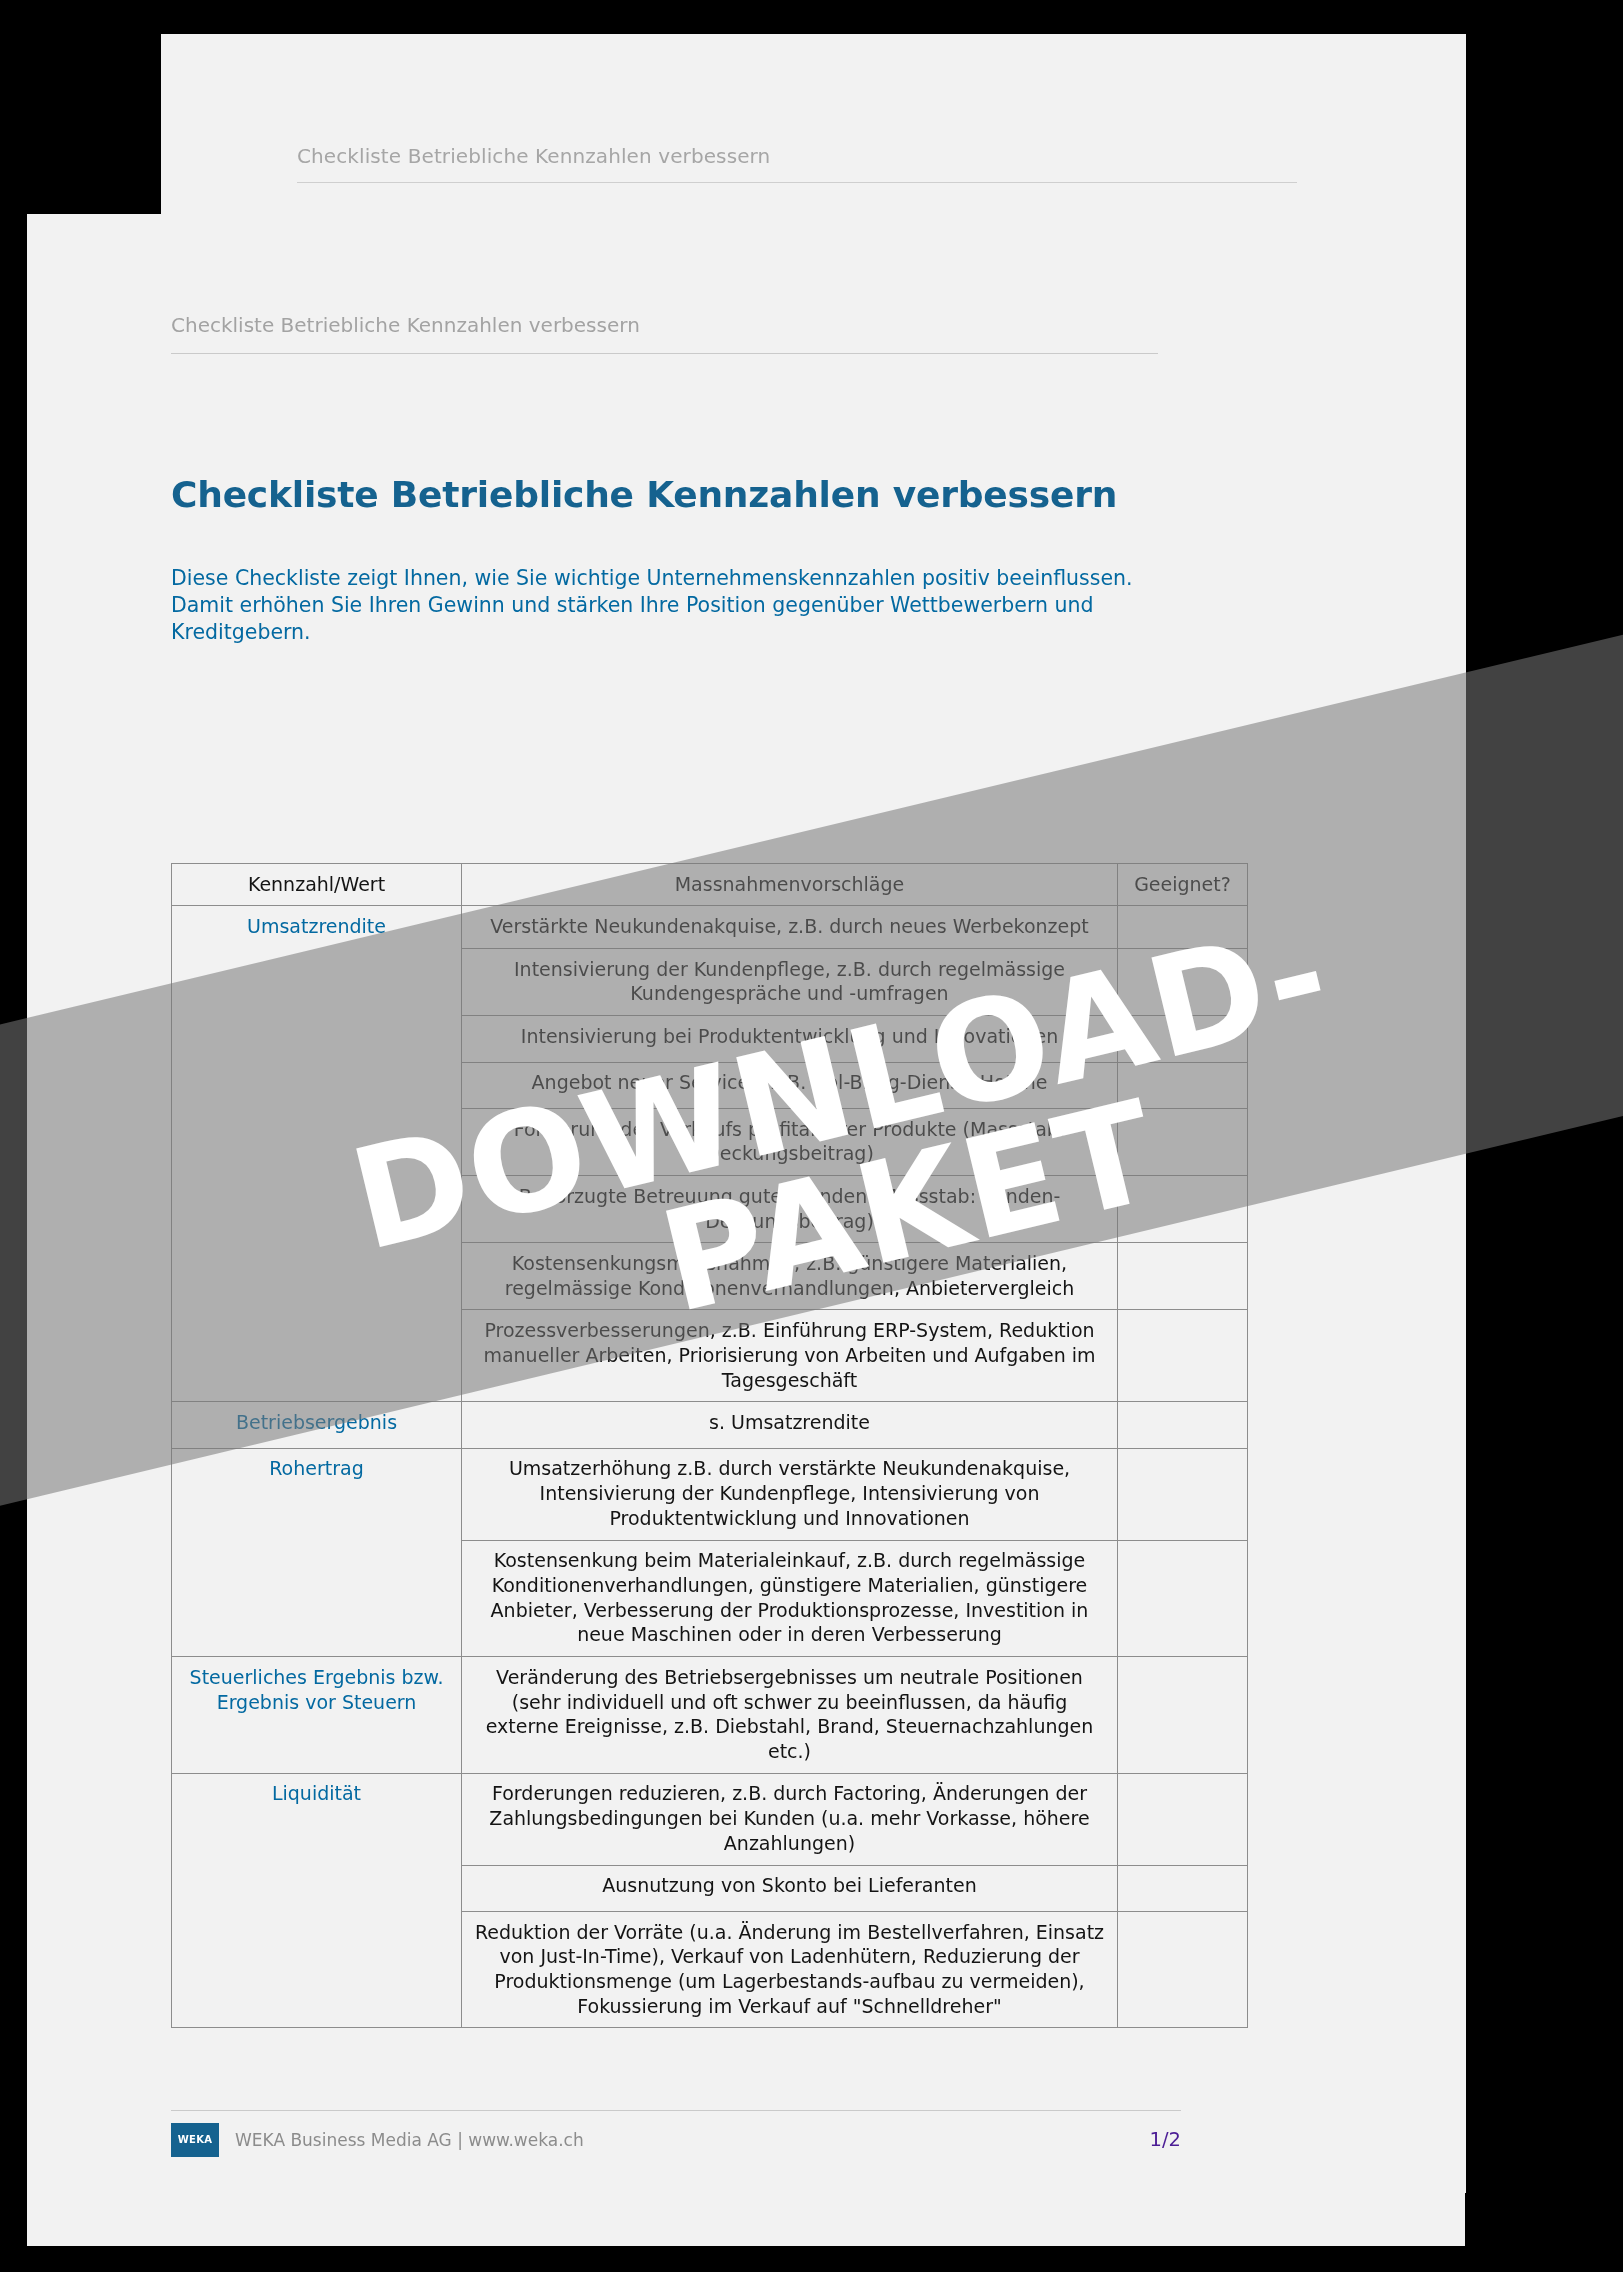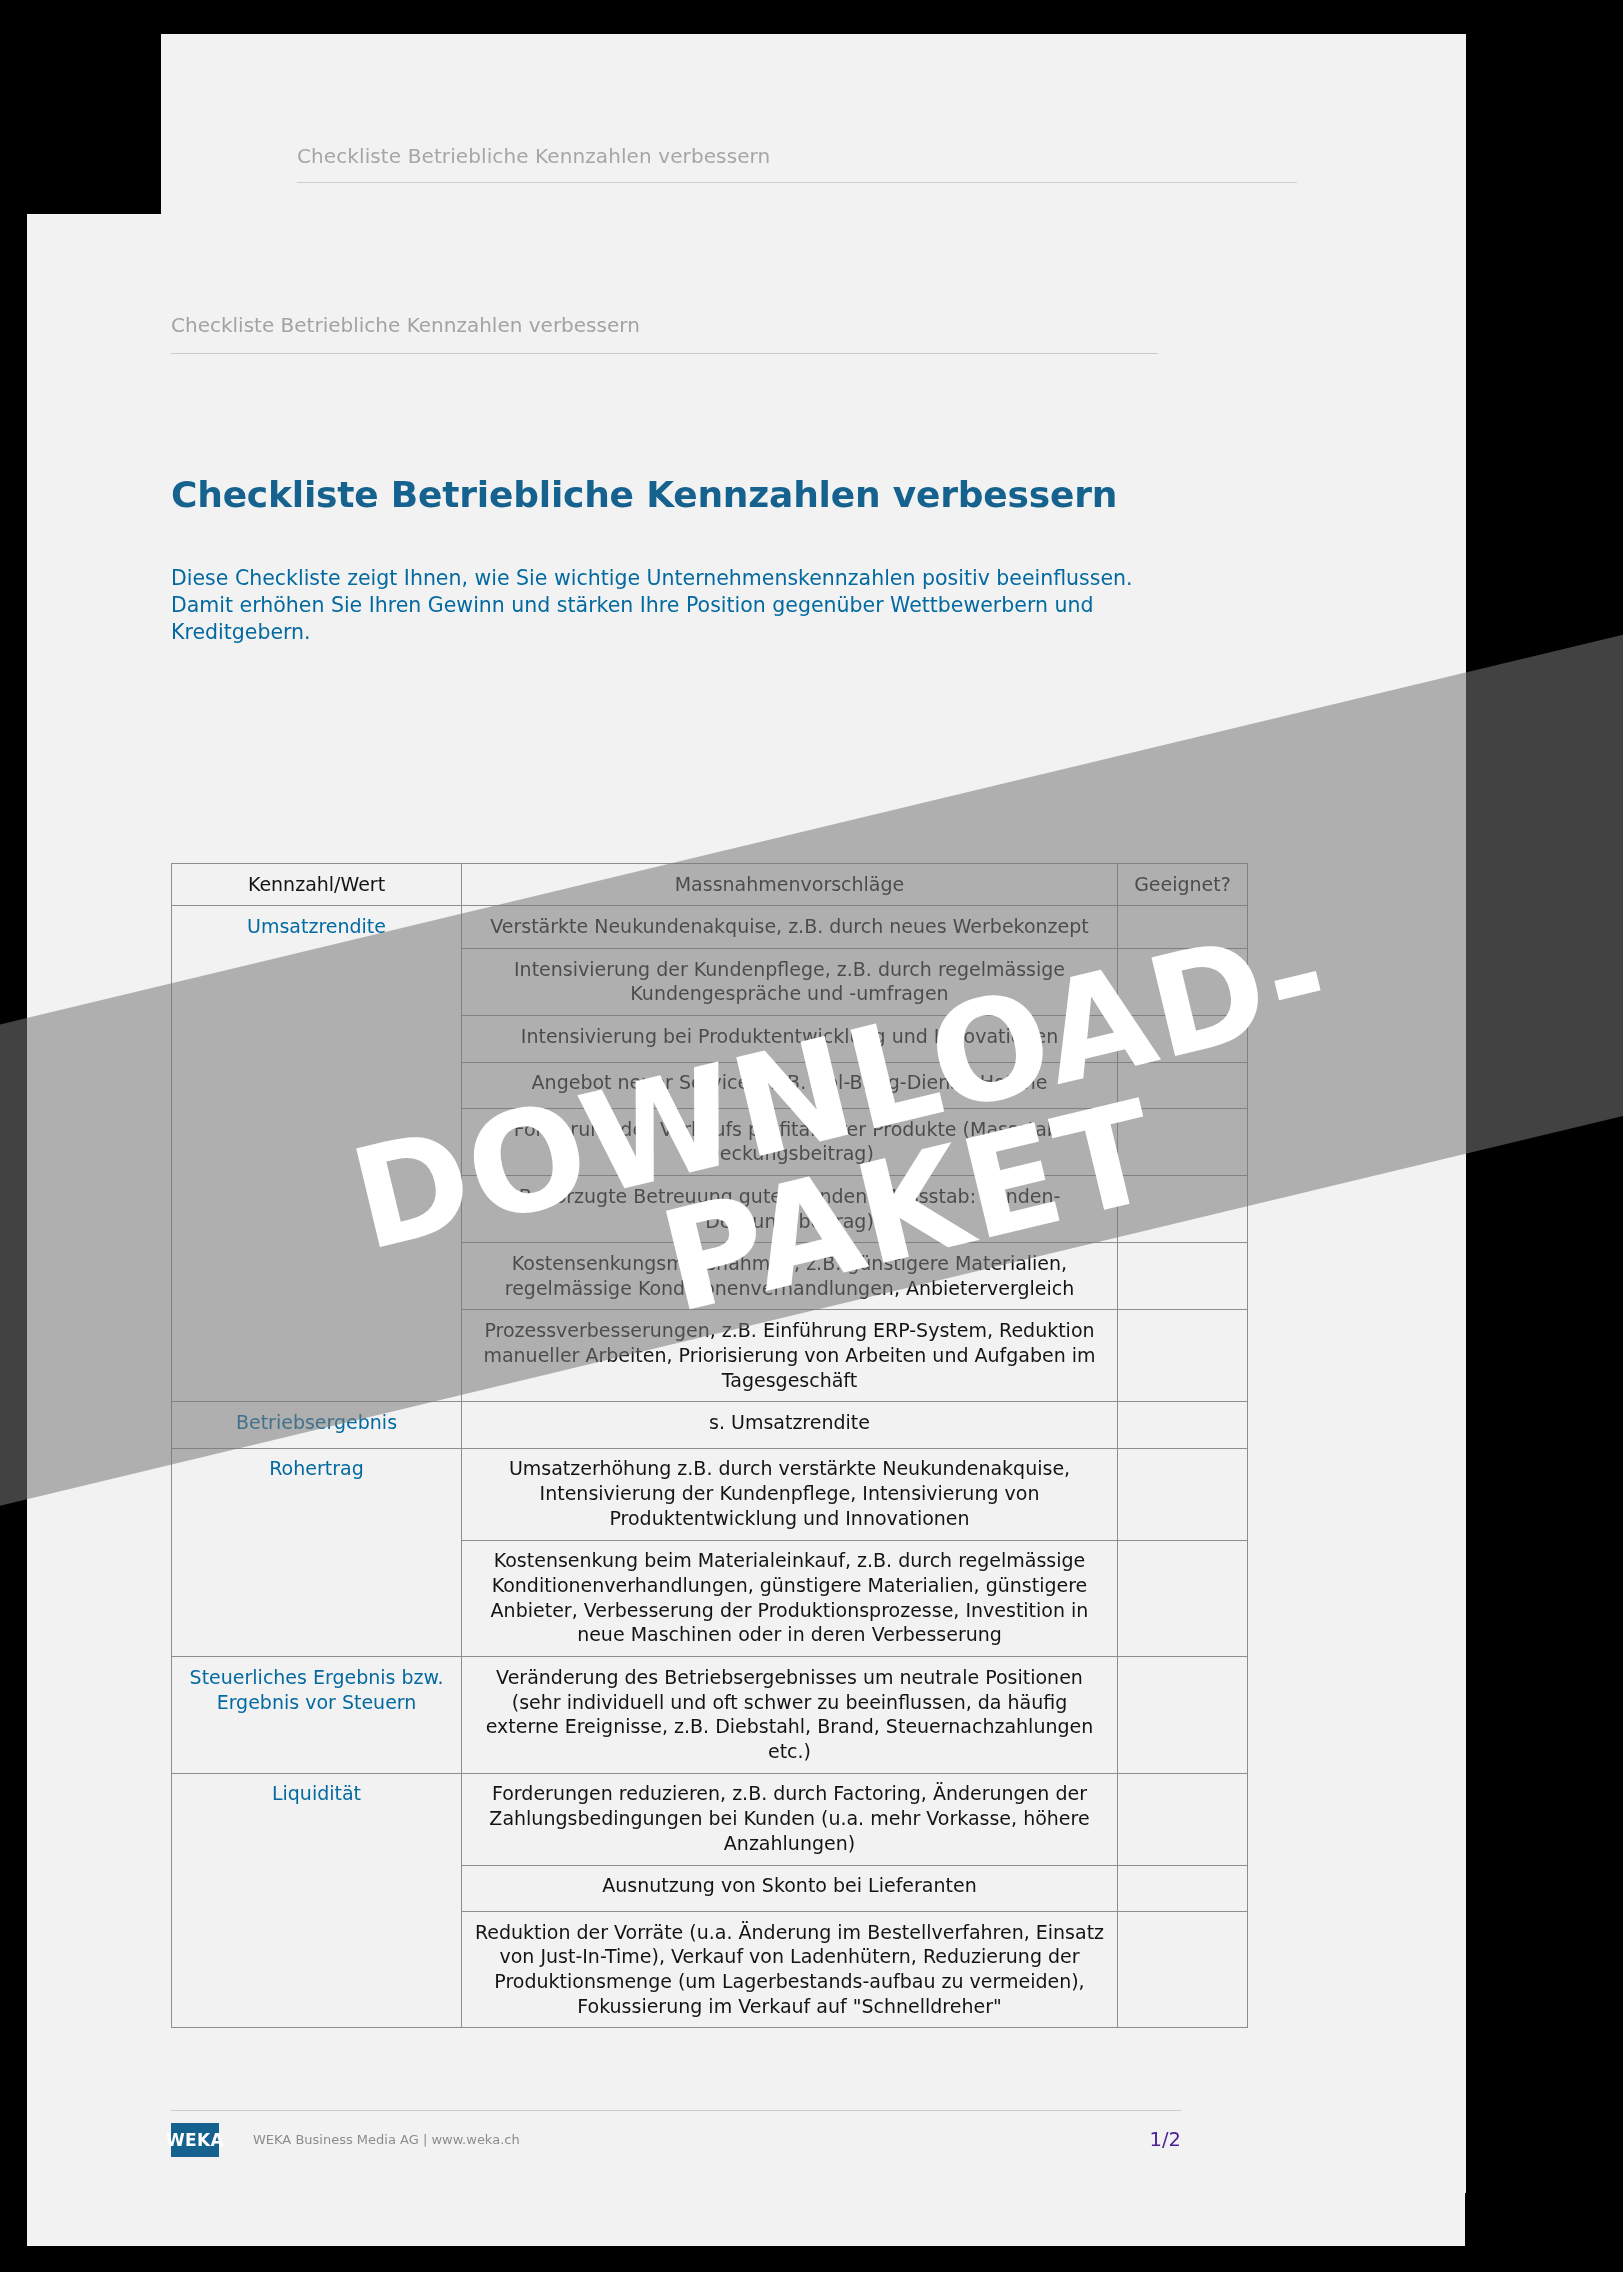--- a/index.html
+++ b/index.html
@@ -129,32 +129,32 @@
     border-top: 1.3px solid #cacaca;
     padding-top: 11.7px;
     display: flex;
     align-items: center;
   }
   .logo {
     width: 48px;
     height: 34px;
     background: #15628f;
     color: #ffffff;
-    font-size: 17px;
+    font-size: 10px;
     font-weight: bold;
     display: flex;
     align-items: center;
     justify-content: center;
     letter-spacing: 0.3px;
-    margin-right: 34px;
+    margin-right: 16px;
     flex: 0 0 auto;
   }
   .footer-text {
     color: #8c8c8c;
-    font-size: 13px;
+    font-size: 17px;
     flex: 1 1 auto;
   }
   .footer-page {
     color: #4c1d95;
     font-size: 19.5px;
     flex: 0 0 auto;
   }
 
   
   .wm-band {

